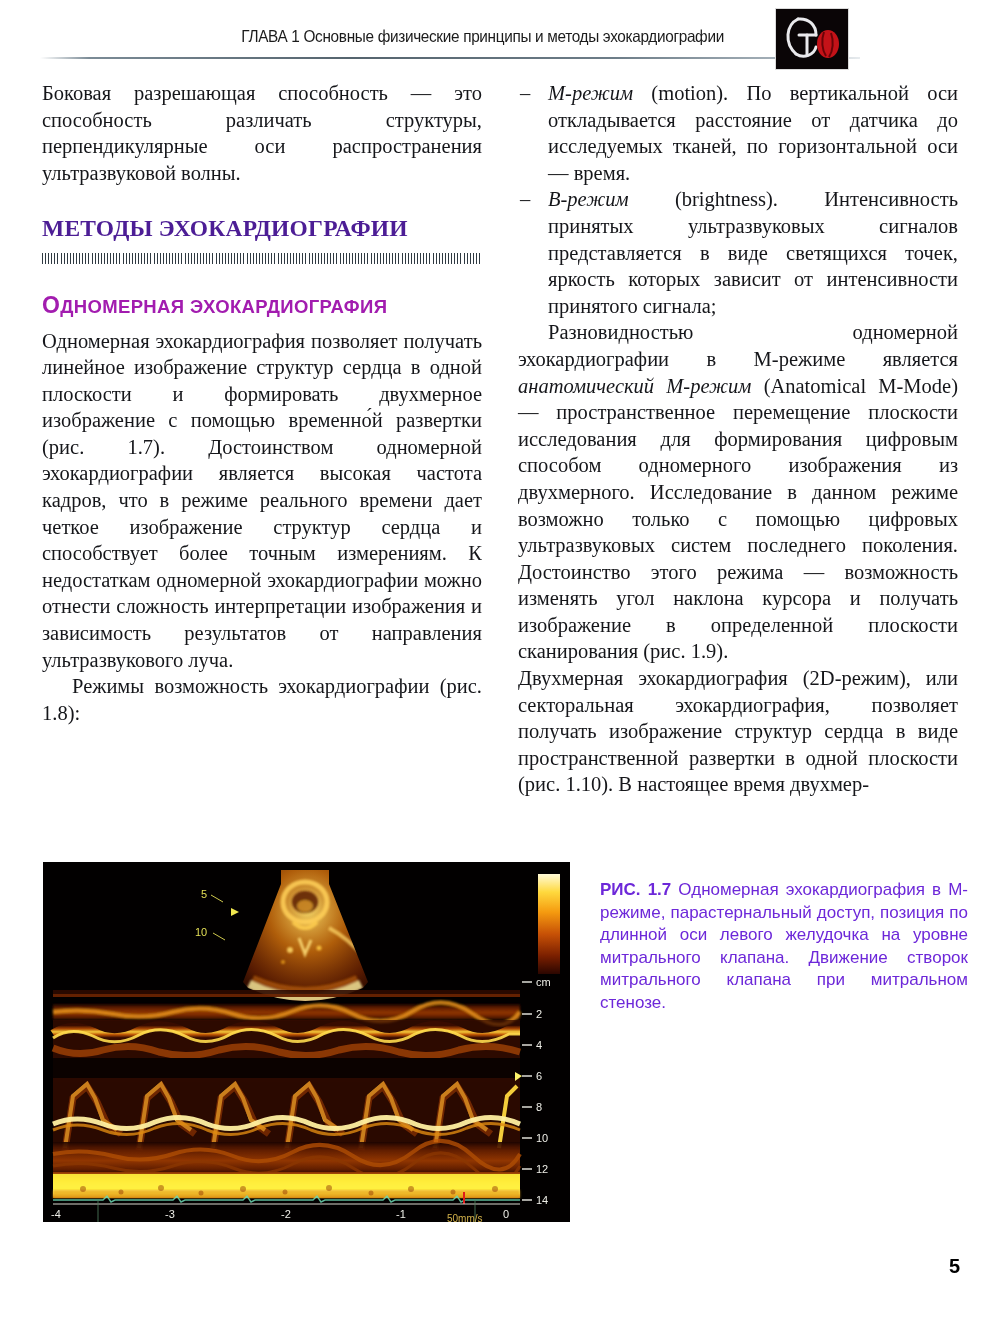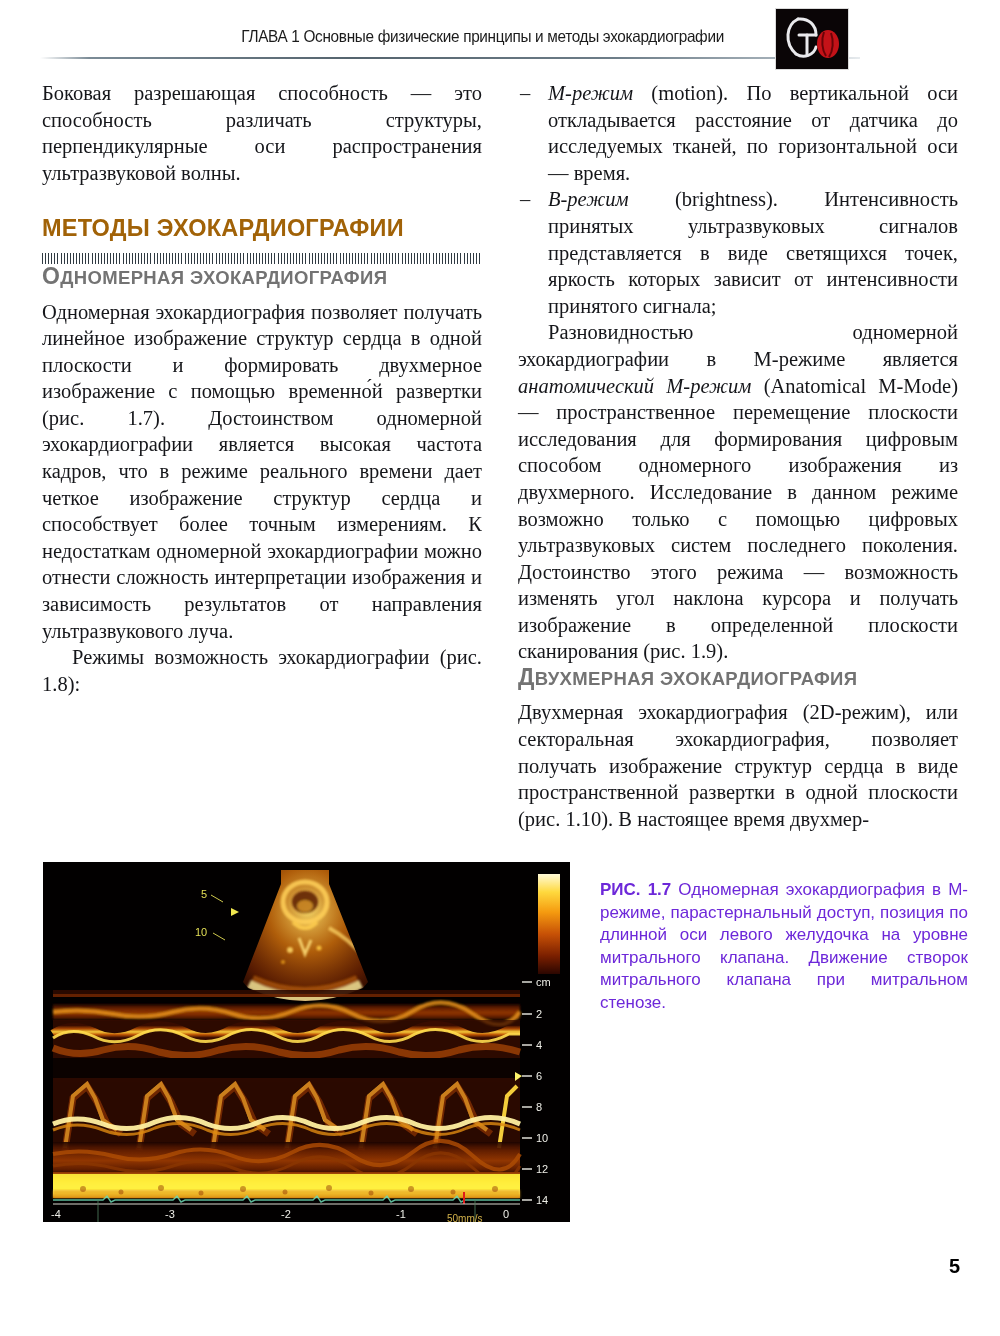--- a/index.html
+++ b/index.html
@@ -73,45 +73,45 @@
     hyphens: manual;
   }
   .body-text.indent { text-indent: 30px; }
   .body-text + .body-text { margin-top: 0; }
 
   .b { font-weight: normal; }
   .i { font-style: italic; }
 
   
   h2.section-title {
-    font-family: Liberation Sans, sans-serif;
+    font-family: Liberation Serif, serif;
     font-weight: bold;
     font-size: 23.5px;
     letter-spacing: 0.2px;
-    color: #a16207;
+    color: #4c1d95;
     margin: 30px 0 0 0;
     line-height: 1.1;
   }
   .rule-dotted {
     margin-top: 11px;
     height: 11px;
     width: 100%;
     background-image: repeating-linear-gradient(
       to right,
       #2f3a42 0px, #2f3a42 1px,
       rgba(255,255,255,0) 1px, rgba(255,255,255,0) 3.1px);
     background-repeat: repeat-x;
   }
   h3.sub-title {
     font-family: "Liberation Sans", sans-serif;
     font-weight: bold;
     font-size: 18.5px;
     letter-spacing: 0.35px;
-    color: #737373;
-    margin: 0 0 9px 0;
+    color: #a21caf;
+    margin: 29px 0 9px 0;
     line-height: 1.1;
   }
   h3.sub-title .cap { font-size: 23px; }
 
   
   ul.dash-list {
     list-style: none;
     margin: 0;
     padding: 0;
   }
@@ -214,21 +214,20 @@
 
 <div class="col col-right">
 
   <ul class="dash-list">
     <li><span class="i">М-режим</span><span> (motion)</span><span>. По вертикальной оси откладывается расстояние от датчика до исследуемых тканей, по горизонтальной оси — время.</span></li>
     <li><span class="i">B-режим</span><span> (brightness)</span><span>. Интенсивность принятых ультразвуковых сигналов представляется в виде светящихся точек, яркость которых зависит от интенсивности принятого сигнала;</span></li>
   </ul>
 
   <p class="body-text indent"><span>Разновидностью одномерной эхокардиографии в М-режиме является </span><span class="i">анатомический М-режим</span><span> (Anatomical M-Mode) — пространственное перемещение плоскости исследования для формирования цифровым способом одномерного изображения из двухмерного. Исследование в данном режиме возможно только с помощью цифровых ультразвуковых систем последнего поколения. Достоинство этого режима — возможность изменять угол наклона курсора и получать изображение в определенной плоскости сканирования </span><span class="b">(рис. 1.9)</span><span>.</span></p>
 
-  <h3 class="sub-title"><span class="cap">Д</span>ВУХМЕРНАЯ ЭХОКАРДИОГРАФИЯ</h3>
 
   <p class="body-text"><span>Двухмерная эхокардиография (2D-режим), или секторальная эхокардиография, позволяет получать изображение структур сердца в виде пространственной развертки в одной плоскости </span><span class="b">(рис. 1.10)</span><span>. В настоящее время двухмер-</span></p>
 
 </div>
 
 <div class="figure-block">
   <div class="us-image">
     <svg width="527" height="360" viewBox="0 0 527 360">
       <defs>
 

